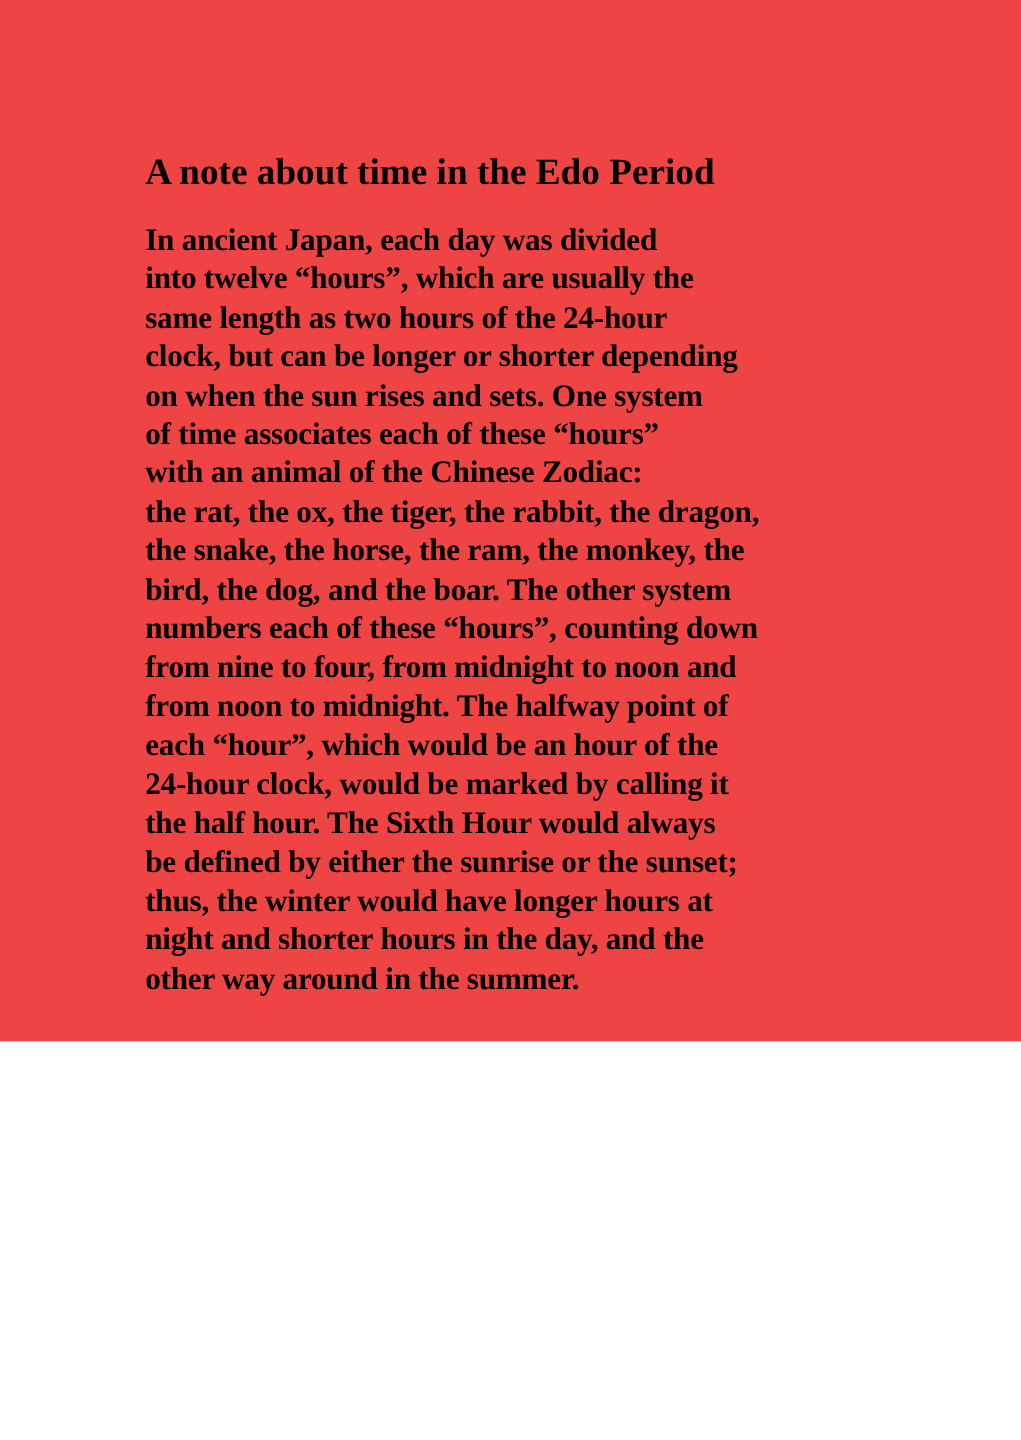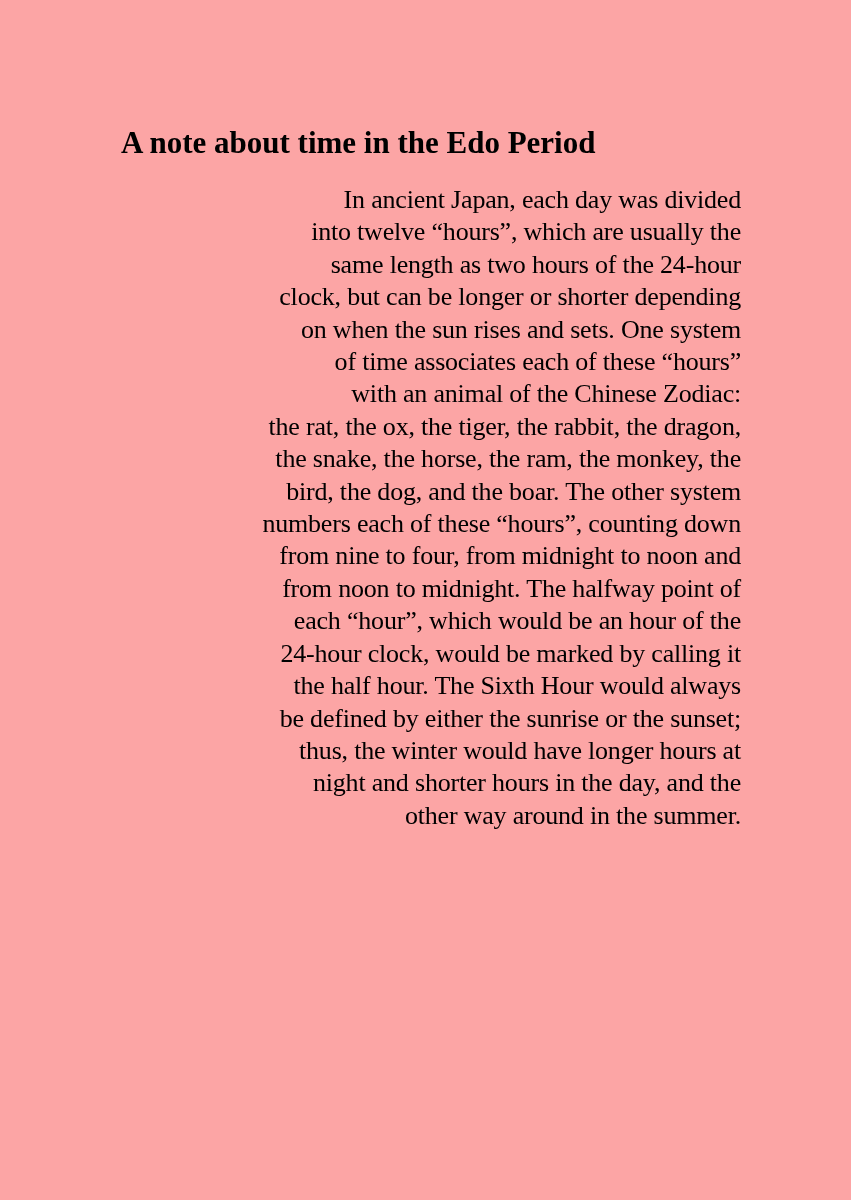--- a/index.html
+++ b/index.html
@@ -1,21 +1,21 @@
 <!DOCTYPE html>
 <html><head>
 <meta charset="utf-8">
 <style>
   * { margin: 0; padding: 0; box-sizing: border-box; }
   html, body { background: #ffffff; }
   .page {
     position: relative;
     width: 851px;
-    height: 1200px;
-    background: #fca5a5;
+    height: 868px;
+    background: #ef4444;
     overflow: hidden;
     font-family: "Liberation Serif", "DejaVu Serif", serif;
     color: #000000;
   }
   .doc-title {
     position: absolute;
     left: 121px;
     top: 126px;
     font-size: 31px;
     font-weight: bold;
@@ -23,26 +23,25 @@
     letter-spacing: 0px;
     color: #000000;
     white-space: nowrap;
   }
   .doc-body {
     position: absolute;
     left: 121px;
     top: 184px;
     width: 620px;
     font-size: 26px;
-    font-weight: normal;
+    font-weight: bold;
     line-height: 32.4px;
     letter-spacing: -0.2px;
     color: #000000;
     white-space: pre-line;
-    text-align: right;
   }
 </style>
 </head>
 <body>
 
 <div class="page">
   <h1 class="doc-title">A note about time in the Edo Period</h1>
   <div class="doc-body">In ancient Japan, each day was divided
 into twelve “hours”, which are usually the
 same length as two hours of the 24-hour

